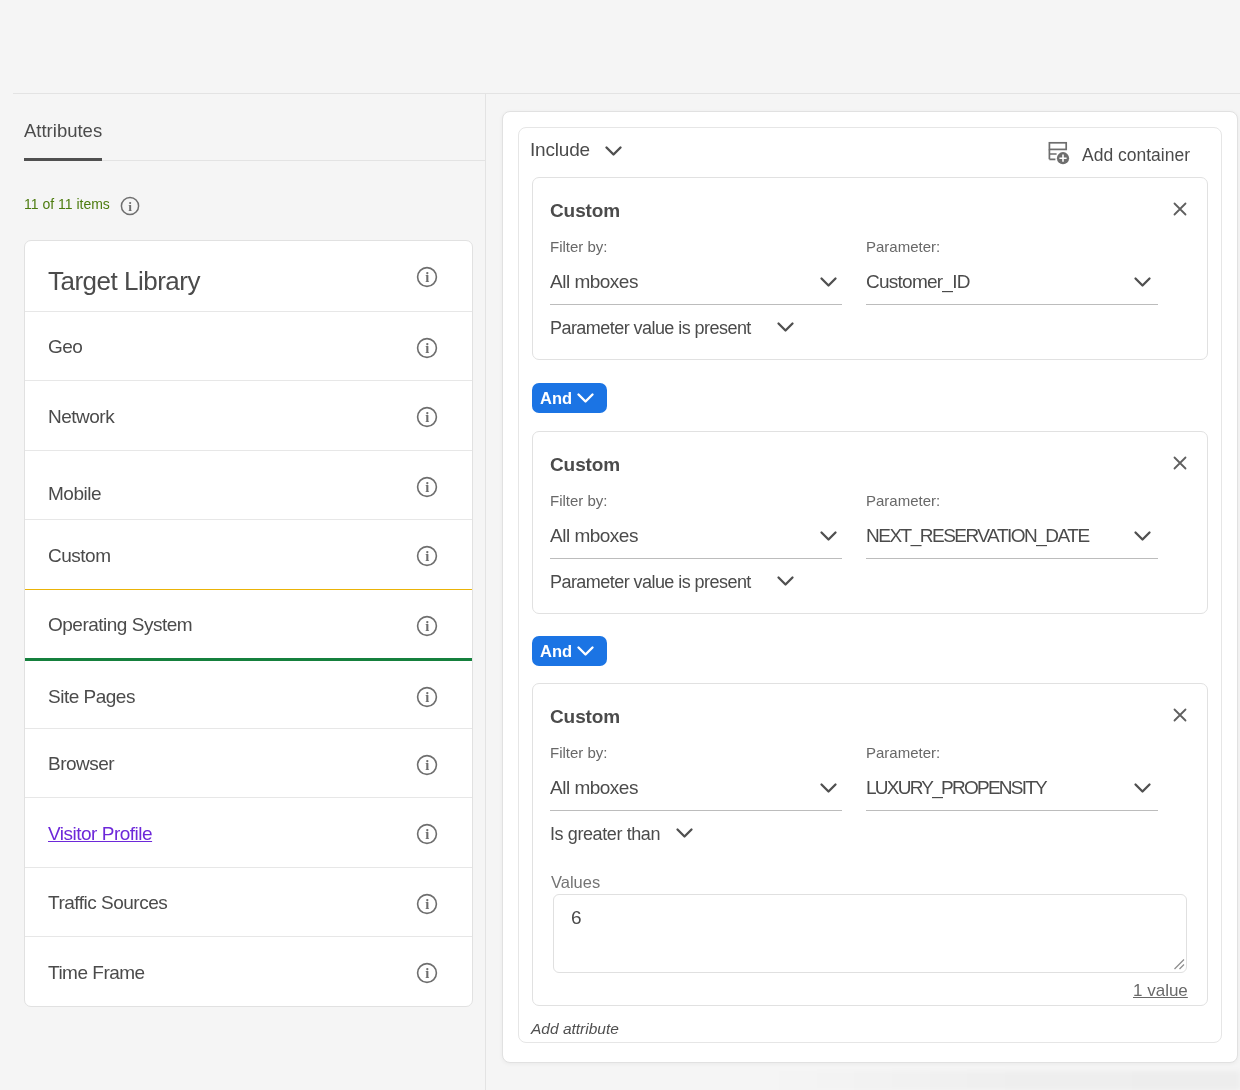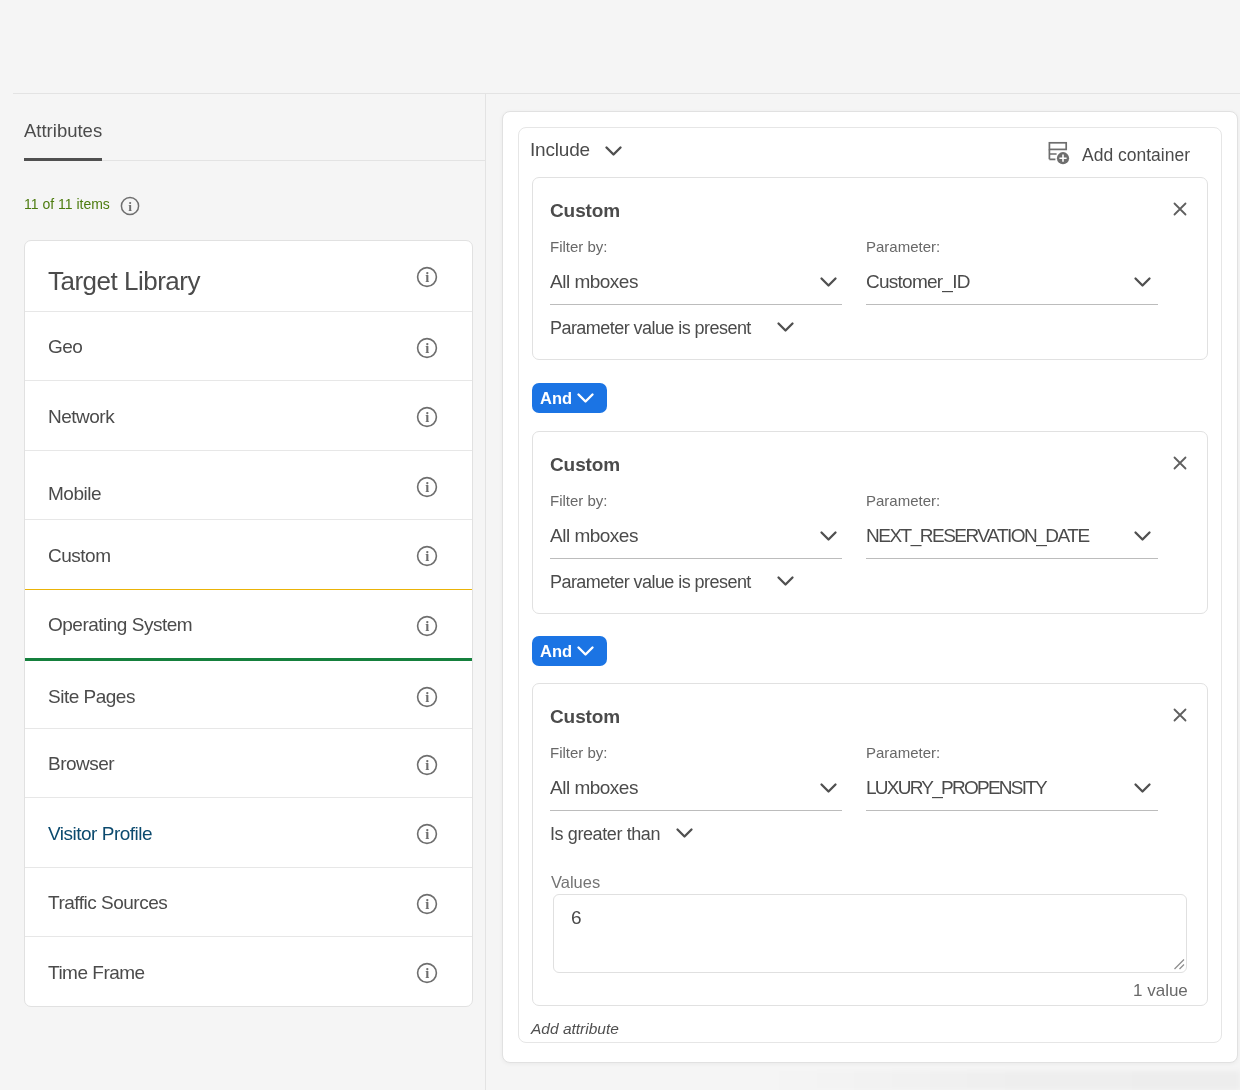--- a/index.html
+++ b/index.html
@@ -76,21 +76,21 @@
       </svg>
     </div>
     <div style="position:relative; height:69.5px; border-top:1px solid #e7e7e7;">
       <span style="position:absolute; left:23px; top:24.8px; font-size:19px; letter-spacing:-0.5px; color:#4b4b4b;">Browser</span>
       <svg style="position:absolute; right:34px; top:25px;" width="22" height="22" viewBox="0 0 22 22">
         <circle cx="11" cy="11" r="9.4" fill="none" stroke="#6e6e6e" stroke-width="1.6"></circle>
         <text x="11.2" y="16" text-anchor="middle" font-family="Liberation Serif" font-weight="bold" font-size="14.5" fill="#6e6e6e">i</text>
       </svg>
     </div>
     <div style="position:relative; height:69.5px; border-top:1px solid #e7e7e7;">
-      <span style="position:absolute; left:23px; top:24.8px; font-size:19px; letter-spacing:-0.5px; color:#0c4a6e;">Visitor Profile</span>
+      <span style="position:absolute; left:23px; top:24.8px; font-size:19px; letter-spacing:-0.5px; color:#6d28d9;text-decoration:underline;">Visitor Profile</span>
       <svg style="position:absolute; right:34px; top:25px;" width="22" height="22" viewBox="0 0 22 22">
         <circle cx="11" cy="11" r="9.4" fill="none" stroke="#6e6e6e" stroke-width="1.6"></circle>
         <text x="11.2" y="16" text-anchor="middle" font-family="Liberation Serif" font-weight="bold" font-size="14.5" fill="#6e6e6e">i</text>
       </svg>
     </div>
     <div style="position:relative; height:69.5px; border-top:1px solid #e7e7e7;">
       <span style="position:absolute; left:23px; top:24.8px; font-size:19px; letter-spacing:-0.5px; color:#4b4b4b;">Traffic Sources</span>
       <svg style="position:absolute; right:34px; top:25px;" width="22" height="22" viewBox="0 0 22 22">
         <circle cx="11" cy="11" r="9.4" fill="none" stroke="#6e6e6e" stroke-width="1.6"></circle>
         <text x="11.2" y="16" text-anchor="middle" font-family="Liberation Serif" font-weight="bold" font-size="14.5" fill="#6e6e6e">i</text>
@@ -200,19 +200,19 @@
       </svg>
     </div>
 
   <div class="abs" style="left:551px; top:872.5px; font-size:16.5px; color:#747474;">Values</div>
   <div class="abs" style="left:553px; top:894px; width:634px; height:79px; background:#fff; border:1px solid #e0e0e0; border-radius:6px;">
     <span style="position:absolute; left:17px; top:12px; font-size:19px; color:#4b4b4b;">6</span>
     <svg style="position:absolute; right:1px; bottom:2px;" width="12" height="12" viewBox="0 0 12 12">
       <path d="M11 1.5 L1.5 11 M11 6.5 L6.5 11" stroke="#8f8f8f" stroke-width="1.3"></path>
     </svg>
   </div>
-  <div class="abs" style="left:1133px; top:981px; font-size:17px; color:#696969;">1 value</div>
+  <div class="abs" style="left:1133px; top:981px; font-size:17px; color:#696969;text-decoration:underline;">1 value</div>
 
   <div class="abs" style="left:531px; top:1020px; font-size:15.5px; font-style:italic; color:#505050;">Add attribute</div>
 
   <div class="abs" style="left:760px; top:1071px; width:480px; height:19px; background:linear-gradient(to right, rgba(0,0,0,0), rgba(0,0,0,0.028) 55%, rgba(0,0,0,0.03)); border-top-left-radius:18px; filter:blur(2.5px);"></div>
 
 </div>
 
 </body></html>

